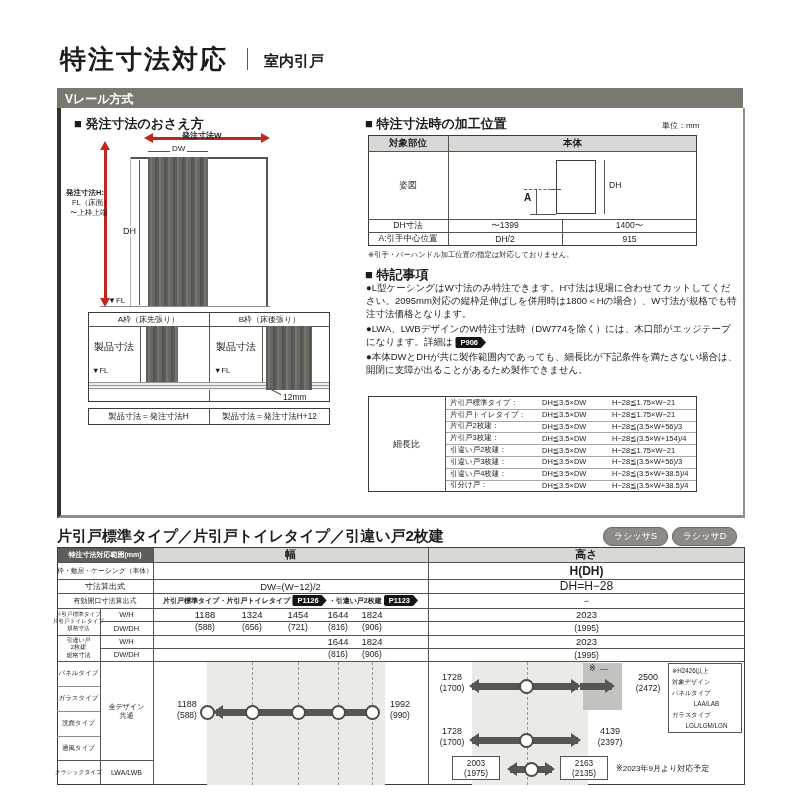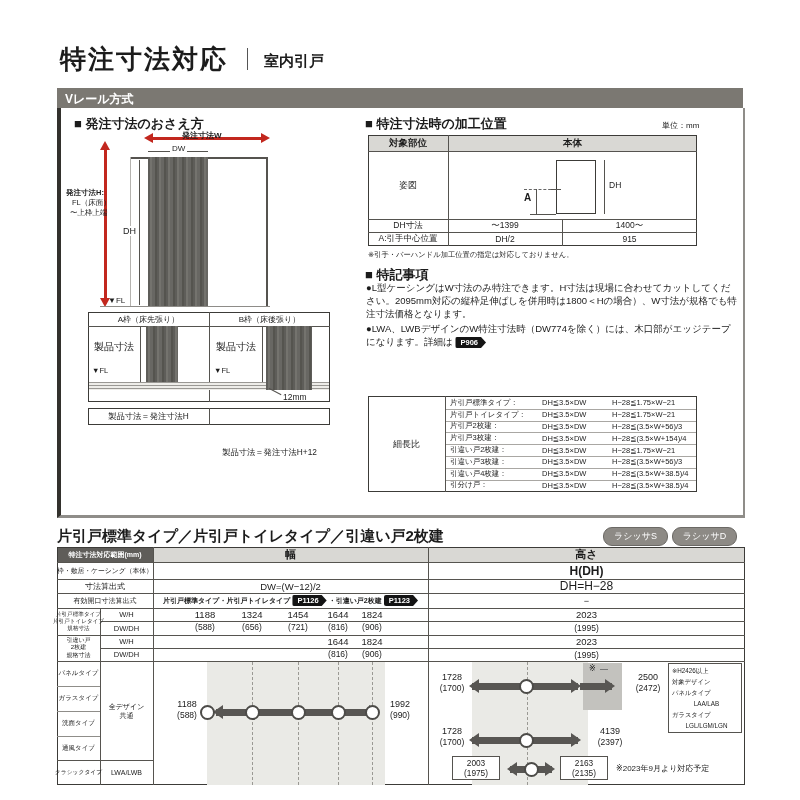--- a/index.html
+++ b/index.html
@@ -86,21 +86,21 @@
   <div class="hatch" style="position:absolute;left:89px;top:382px;width:240px;height:8px;"></div>
   <div class="wood" style="position:absolute;left:266px;top:326px;width:46px;height:64px;"></div>
   <div class="t" style="left:92px;top:366px;font-size:7.5px;">▼FL</div>
   <div class="t" style="left:214px;top:366px;font-size:7.5px;">▼FL</div>
   <div class="t" style="left:268px;top:391px;width:14px;height:1px;background:#55534f;transform:rotate(28deg);"></div>
   <div class="t" style="left:283px;top:392px;font-size:8.5px;">12mm</div>
 
   <div class="frame" style="left:88px;top:408px;width:242px;height:17px;"></div>
   <div class="thin" style="left:209px;top:408px;width:1px;height:17px;"></div>
   <div class="t c" style="left:88px;top:408px;width:121px;height:17px;font-size:8.3px;">製品寸法＝発注寸法H</div>
-  <div class="t c" style="left:209px;top:408px;width:121px;height:17px;font-size:8.3px;margin-top:36px;">製品寸法＝発注寸法H+12</div>
+  <div class="t c" style="left:209px;top:408px;width:121px;height:17px;font-size:8.3px;">製品寸法＝発注寸法H+12</div>
 
   <div class="t b" style="left:365px;top:115px;font-size:13px;">■ 特注寸法時の加工位置</div>
   <div class="t" style="left:662px;top:120px;font-size:8px;">単位：mm</div>
 
   <div class="t" style="left:368px;top:135px;width:329px;height:16px;background:#d9d8d4;"></div>
   <div class="frame" style="left:368px;top:135px;width:329px;height:111px;"></div>
   <div class="thin" style="left:448px;top:135px;width:1px;height:111px;"></div>
   <div class="thin" style="left:368px;top:151px;width:329px;height:1px;"></div>
   <div class="thin" style="left:368px;top:219px;width:329px;height:1px;"></div>
   <div class="thin" style="left:368px;top:232px;width:329px;height:1px;"></div>
@@ -123,20 +123,21 @@
   <div class="t c" style="left:448px;top:219px;width:114px;height:13px;font-size:8.5px;">〜1399</div>
   <div class="t c" style="left:562px;top:219px;width:135px;height:13px;font-size:8.5px;">1400〜</div>
   <div class="t c" style="left:368px;top:232px;width:80px;height:14px;font-size:8.5px;">A:引手中心位置</div>
   <div class="t c" style="left:448px;top:232px;width:114px;height:14px;font-size:8.5px;">DH/2</div>
   <div class="t c" style="left:562px;top:232px;width:135px;height:14px;font-size:8.5px;border-radius:7px;">915</div>
   <div class="t" style="left:368px;top:250px;font-size:7.3px;">※引手・バーハンドル加工位置の指定は対応しておりません。</div>
 
   <div class="t b" style="left:365px;top:266px;font-size:13px;">■ 特記事項</div>
   <div class="t" style="left:366px;top:281px;width:372px;font-size:9.5px;line-height:13px;white-space:normal;"><span>●</span><span>L型ケーシングはW寸法のみ特注できます。H寸法は現場に合わせてカットしてください。2095mm対応の縦枠足伸ばしを併用時は1800＜Hの場合）、W寸法が規格でも特注寸法価格となります。</span></div>
   <div class="t" style="left:366px;top:322px;width:372px;font-size:9.5px;line-height:13px;white-space:normal;"><span>●</span><span>LWA、LWBデザインのW特注寸法時（DW774を除く）には、木口部がエッジテープになります。詳細は</span> <span class="pbadge">P906</span></div>
+  <div class="t" style="left:366px;top:350px;width:372px;font-size:9.5px;line-height:13px;white-space:normal;"><span>●</span><span>本体DWとDHが共に製作範囲内であっても、細長比が下記条件を満たさない場合は、開閉に支障が出ることがあるため製作できません。</span></div>
 
   <div class="frame" style="left:368px;top:396px;width:329px;height:96px;"></div>
   <div class="thin" style="left:445px;top:396px;width:1px;height:96px;"></div>
   <div class="t c" style="left:368px;top:396px;width:77px;height:96px;font-size:9px;">細長比</div>
   <div class="t" style="left:446px;top:397px;width:250px;height:11.8px;border-bottom:1px solid #a9a7a3;display:flex;align-items:center;font-size:7.5px;">
       <span style="width:92px;padding-left:4px;">片引戸標準タイプ：</span>
       <span style="width:70px;">DH≦3.5×DW</span>
       <span>H−28≦1.75×W−21</span>
     </div>
   <div class="t" style="left:446px;top:408.8px;width:250px;height:11.8px;border-bottom:1px solid #a9a7a3;display:flex;align-items:center;font-size:7.5px;">

